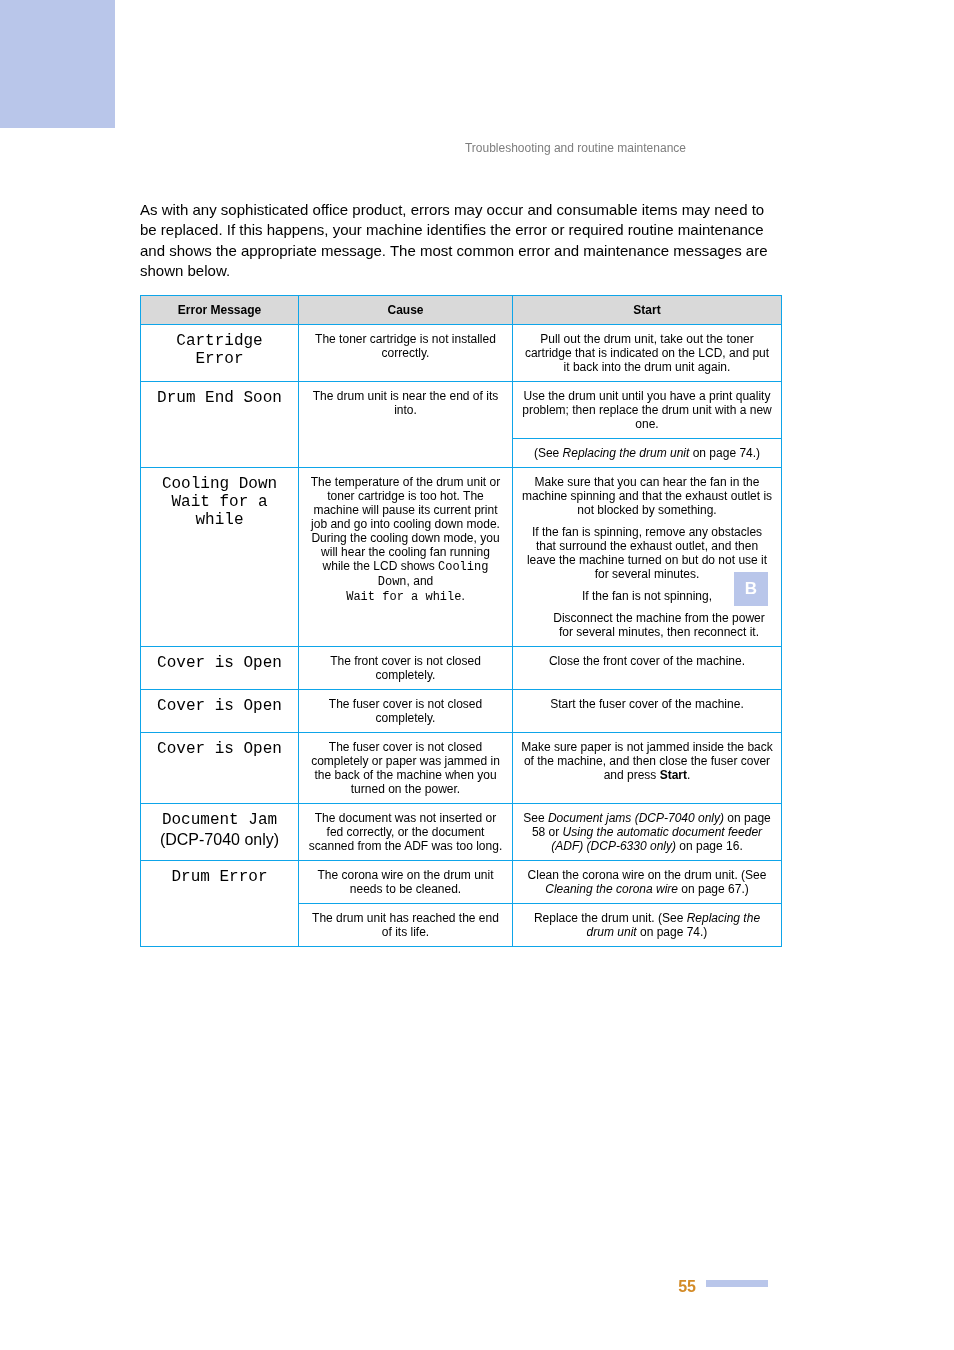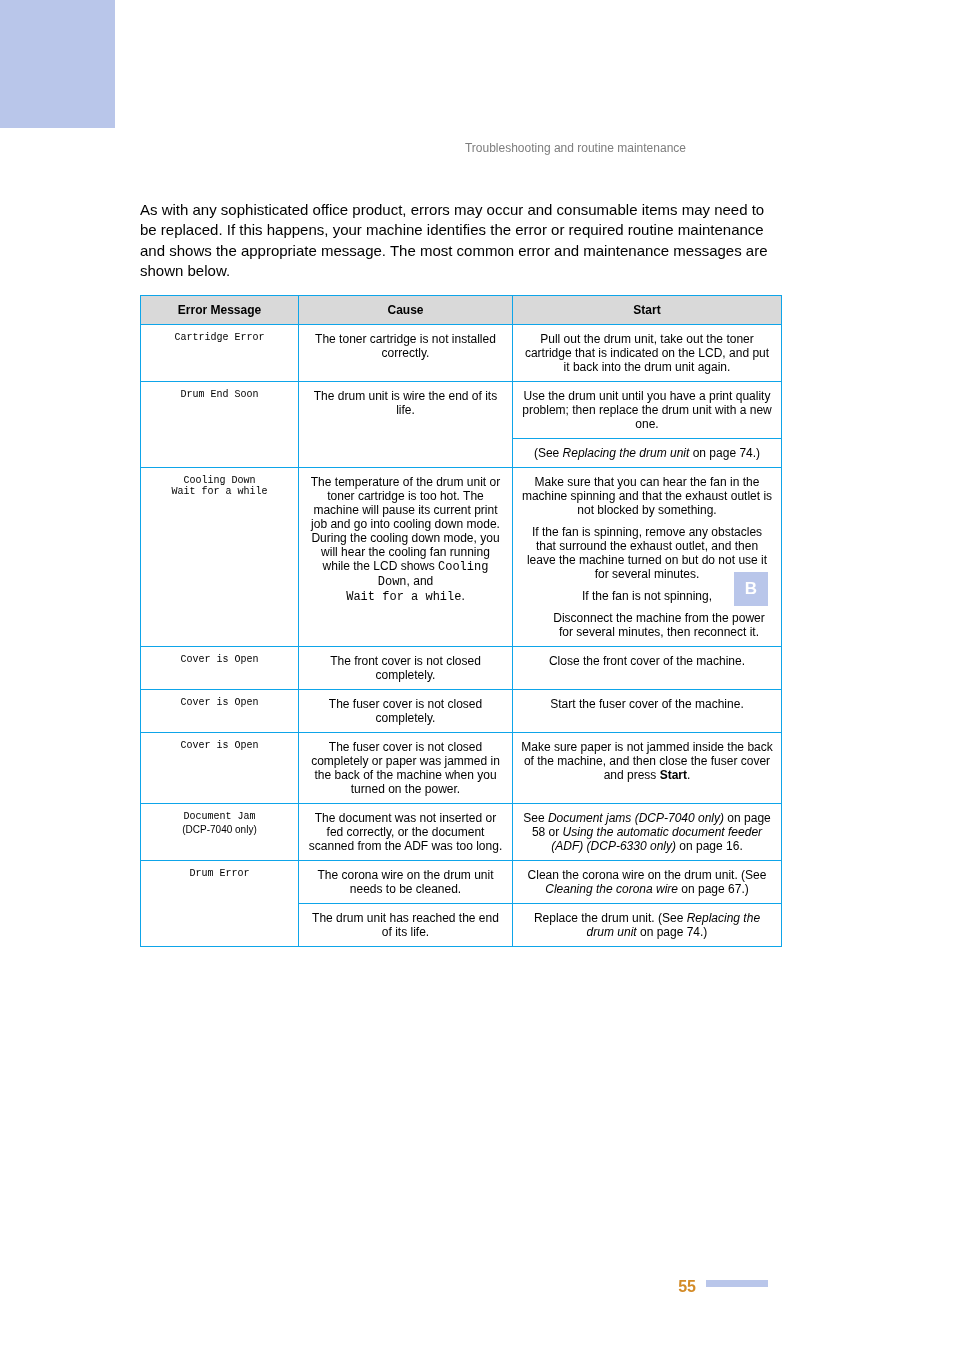--- a/index.html
+++ b/index.html
@@ -9,21 +9,21 @@
   .top-band .blue { position: absolute; top: 0; left: 0; width: 115px; height: 128px; background: #b9c6ea; }
   .top-band .white { position: absolute; top: 0; left: 115px; right: 0; height: 128px; background: #fff; }
   .breadcrumb { position: absolute; top: 141px; right: 82px; font-size: 12px; color: #7d7d7d; }
   .content { position: absolute; top: 200px; left: 140px; width: 642px; }
   h1 { font-size: 28px; font-weight: bold; color: #000; margin-bottom: 24px; }
   .para { font-size: 15px; line-height: 1.35; margin-bottom: 14px; }
   .para a { color: #000; text-decoration: underline; }
   table.err { width: 100%; border-collapse: collapse; margin-top: 14px; }
   table.err th, table.err td { border: 1px solid #0ea5e9; padding: 7px 8px; font-size: 12px; text-align: center; vertical-align: top; }
   table.err th { background: #d9d9d9; font-weight: bold; }
-  table.err td.msg { width: 158px; font-family: "Courier New", monospace; font-size: 10px; }
+  table.err td.msg { width: 158px; font-family: "Courier New", monospace; font-size: 16px; }
   table.err td.cause { width: 214px; }
   table.err td.action { width: auto; }
   .mono { font-family: "Courier New", monospace; }
   .italic { font-style: italic; }
   .sans-note { font-family: Arial, Helvetica, sans-serif; display: block; margin-top: 2px; }
   .side-tab { position: absolute; right: 0; top: 572px; width: 34px; height: 34px; background: #b9c6ea; color: #fff; font-weight: bold; font-size: 17px; display: flex; align-items: center; justify-content: center; }
   .side-trail { position: absolute; right: 0; top: 1280px; width: 62px; height: 7px; background: #b9c6ea; }
   .page-num { position: absolute; right: 72px; top: 1278px; font-size: 16px; font-weight: bold; color: #d38b27; }
   .action-block p { margin-bottom: 8px; }
   .action-block p:last-child { margin-bottom: 0; margin-left: 24px; }
@@ -56,21 +56,21 @@
       <tbody>
 
         <tr>
           <td class="msg">Cartridge Error</td>
           <td class="cause">The toner cartridge is not installed correctly.</td>
           <td class="action">Pull out the drum unit, take out the toner cartridge that is indicated on the LCD, and put it back into the drum unit again.</td>
         </tr>
 
         <tr>
           <td class="msg" rowspan="2">Drum End Soon</td>
-          <td class="cause" rowspan="2">The drum unit is wire the end of its life.</td>
+          <td class="cause" rowspan="2">The drum unit is near the end of its into.</td>
           <td class="action">Use the drum unit until you have a print quality problem; then replace the drum unit with a new one.</td>
         </tr>
         <tr>
           <td class="action">
             <span>(See </span><span class="italic">Replacing the drum unit</span><span> on page 74.)</span>
           </td>
         </tr>
 
         <tr>
           <td class="msg">

